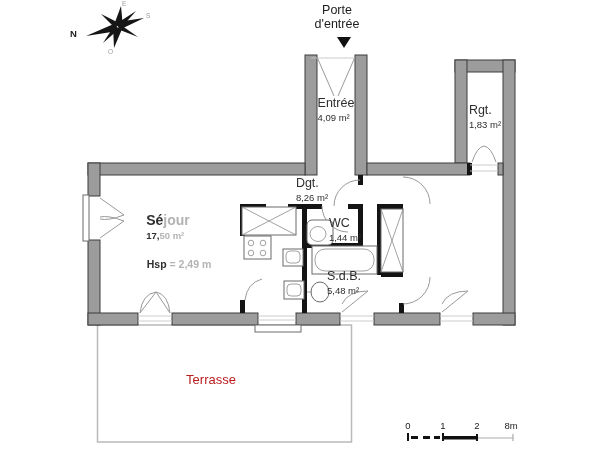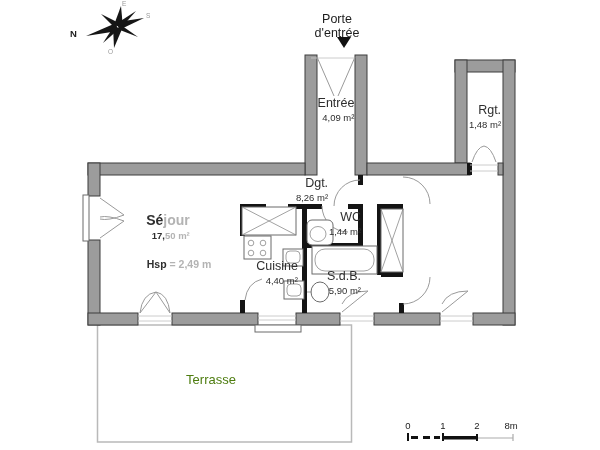--- a/index.html
+++ b/index.html
@@ -9,30 +9,30 @@
   .wall{fill:var(--wall-fill);stroke:var(--wall-stroke);stroke-width:1}
   .part{fill:var(--partition)}
   .arc{fill:none;stroke:var(--door-arc);stroke-width:1}
   .thin{fill:none;stroke:#c6c6c6;stroke-width:.9}
   .fix{fill:#fff;stroke:var(--fixture-stroke);stroke-width:1}
   .fixline{fill:none;stroke:#8a8a8a;stroke-width:.8}
   .star{fill:#161616}
   .terr{fill:none;stroke:var(--terrace-stroke);stroke-width:1.5}
   .sb-black{fill:#111}
   .sb-gray{stroke:#ababab;stroke-width:1.2}
-  .lbl{position:absolute;transform:translateX(-50%);text-align:right;white-space:nowrap;
+  .lbl{position:absolute;transform:translateX(-50%);text-align:left;white-space:nowrap;
        color:var(--text);font-size:12.5px;line-height:1.18}
   .lbl .area{font-size:9.5px;margin-top:1px}
   .lbl-sejour{font-size:14px;font-weight:700}
   .hsp{position:absolute;transform:translateX(-50%);white-space:nowrap;color:var(--text);
        font-size:10.5px;font-weight:700}
   .faded{color:var(--faded-text);font-weight:700}
   .porte{position:absolute;transform:translateX(-50%);text-align:center;color:#1c1c1c;
          font-size:12.5px;line-height:1.15}
-  .terrasse-lbl{position:absolute;transform:translateX(-50%);color:#4d7c0f;font-size:13px}
+  .terrasse-lbl{position:absolute;transform:translateX(-50%);color:#b91c1c;font-size:13px}
   .cletter{position:absolute;font-size:6.5px;color:#999}
   .cnorth{position:absolute;font-size:9.5px;font-weight:700;color:#1e1e1e}
   .stick{position:absolute;transform:translateX(-50%);font-size:9.5px;color:#222}
 </style>
 </head>
 <body>
 
 <div class="stage">
 
   <svg width="600" height="450" viewBox="0 0 600 450">
@@ -158,68 +158,64 @@
       <rect class="sb-black" x="476" y="434" width="2" height="7"></rect>
       <rect class="sb-black" x="411" y="436" width="7" height="3"></rect>
       <rect class="sb-black" x="423" y="436" width="7" height="3"></rect>
       <rect class="sb-black" x="434" y="436" width="6" height="3"></rect>
       <rect class="sb-black" x="443" y="436" width="34" height="3.5"></rect>
       <line class="sb-gray" x1="478" y1="438" x2="513" y2="438"></line>
       <line class="sb-gray" x1="513" y1="434" x2="513" y2="441"></line>
     </g>
   </svg>
 
-  <div class="porte" style="left:337px;top:12px">
+  <div class="porte" style="left:337px;top:3px">
     <div>Porte</div>
     <div>d'entrée</div>
   </div>
 
   <div class="cnorth" style="left:70px;top:28px">N</div>
   <div class="cletter" style="left:122px;top:0px">E</div>
   <div class="cletter" style="left:146px;top:12px">S</div>
   <div class="cletter" style="left:108px;top:48px">O</div>
 
   <div class="lbl" style="left:336px;top:96px">
     <div>Entrée</div>
     <div class="area">4,09 m²</div>
   </div>
 
   <div class="lbl" style="left:485px;top:103px">
     <div>Rgt.</div>
-    <div class="area">1,48 m²</div>
+    <div class="area">1,83 m²</div>
   </div>
 
   <div class="lbl" style="left:312px;top:176px">
     <div>Dgt.</div>
     <div class="area">8,26 m²</div>
   </div>
 
-  <div class="lbl" style="left:345px;top:210px">
+  <div class="lbl" style="left:345px;top:216px">
     <div>WC</div>
     <div class="area">1,44 m²</div>
   </div>
 
   <div class="lbl" style="left:168px;top:212px">
     <div class="lbl-sejour"><span>Sé</span><span class="faded">jour</span></div>
     <div class="area" style="font-weight:700"><span>17,</span><span class="faded">50 m²</span></div>
   </div>
 
   <div class="hsp" style="left:179px;top:258px">
     <span>Hsp</span>
     <span class="faded">= 2,49 m</span>
   </div>
 
-  <div class="lbl" style="left:277px;top:259px">
-    <div>Cuisine</div>
-    <div class="area">4,40 m²</div>
-  </div>
 
   <div class="lbl" style="left:344px;top:269px">
     <div>S.d.B.</div>
-    <div class="area">5,90 m²</div>
+    <div class="area">5,48 m²</div>
   </div>
 
 
   <div class="terrasse-lbl" style="left:211px;top:372px">Terrasse</div>
 
   <div class="stick" style="left:408px;top:420px">0</div>
   <div class="stick" style="left:443px;top:420px">1</div>
   <div class="stick" style="left:477px;top:420px">2</div>
   <div class="stick" style="left:511px;top:420px">8m</div>
 

